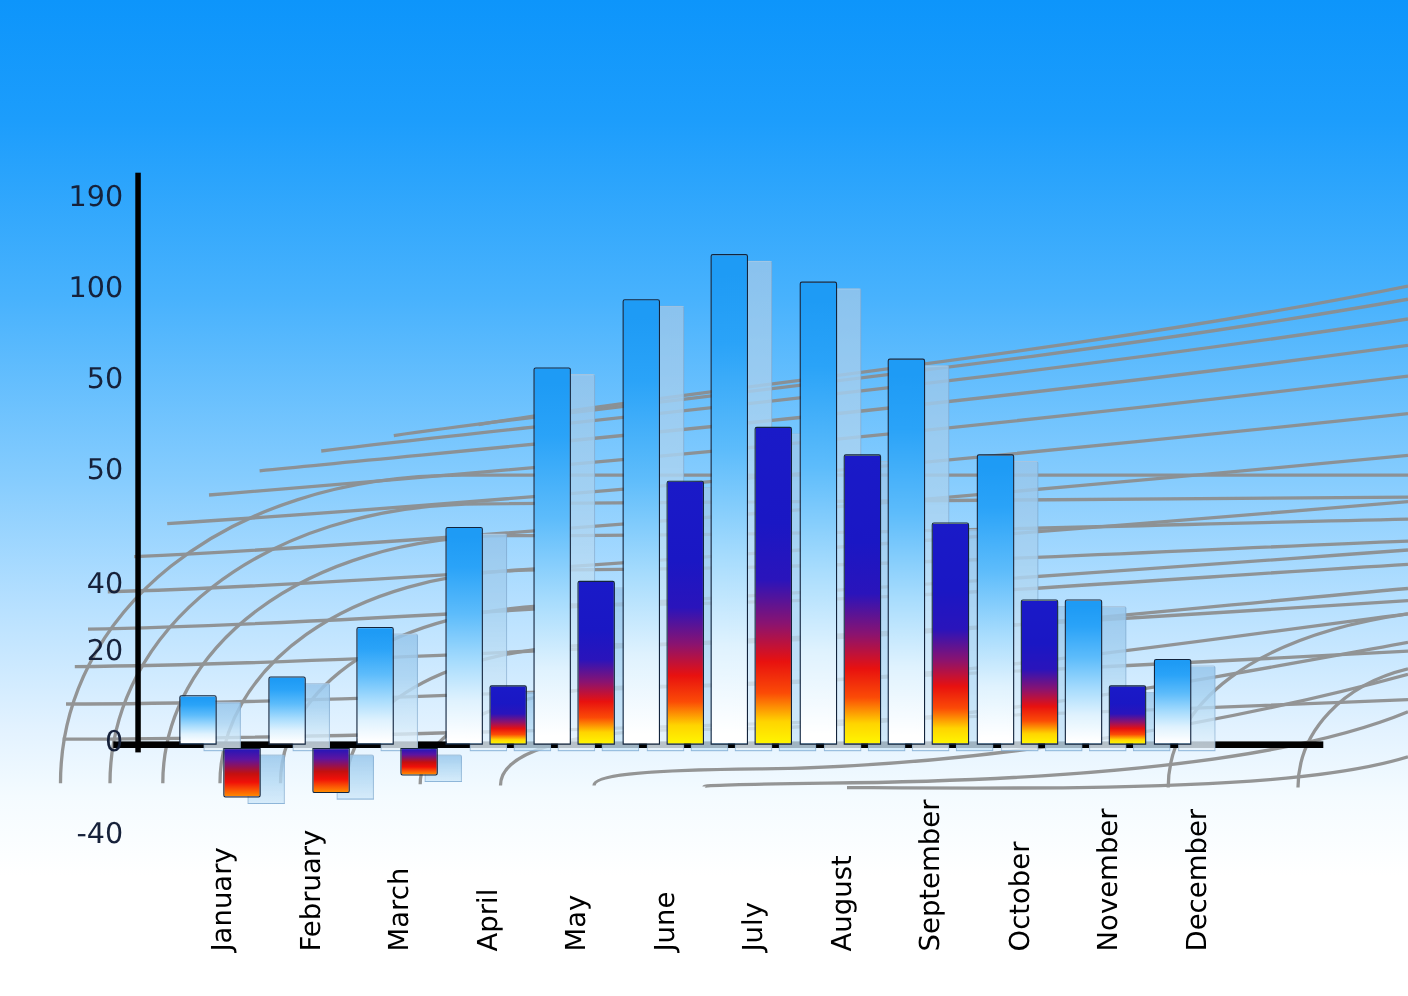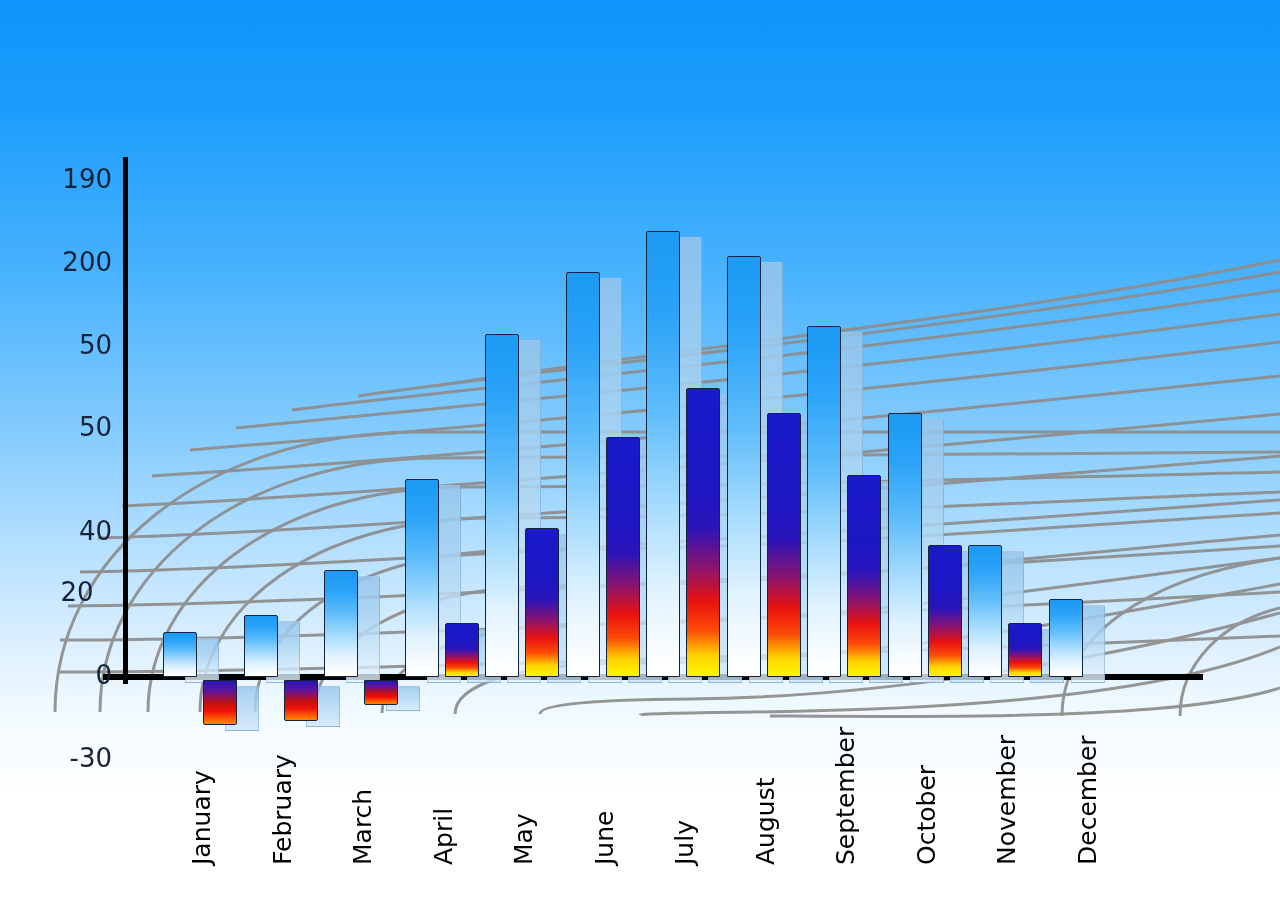--- a/index.html
+++ b/index.html
@@ -140,27 +140,27 @@
       <path d="M1062,716 C1062,640 1140,578 1280,558"></path>
     </g>
   </svg>
 
   <div id="plot-area">
 
     <div class="y-axis"></div>
     <div class="x-axis"></div>
 
     <div id="y-ticks">
-        <div class="tick-label" style="left: 42px; top: 742.6px;">-30</div>
+        <div class="tick-label" style="left: 42px; top: 742.6px;">-40</div>
         <div class="tick-label" style="left: 42px; top: 660px;">0</div>
-        <div class="tick-label" style="left: 42px; top: 577.4px; text-align: center;">20</div>
+        <div class="tick-label" style="left: 42px; top: 577.4px;">20</div>
         <div class="tick-label" style="left: 42px; top: 516px;">40</div>
         <div class="tick-label" style="left: 42px; top: 412.2px;">50</div>
         <div class="tick-label" style="left: 42px; top: 329.6px;">50</div>
-        <div class="tick-label" style="left: 42px; top: 247px;">200</div>
+        <div class="tick-label" style="left: 42px; top: 247px;">100</div>
         <div class="tick-label" style="left: 42px; top: 164.4px;">190</div>
       </div>
 
     <div id="bars-layer">
         <div class="bar bar-shadow s2-shadow" style="left: 225px; top: 686px; width: 34px; height: 45.43px;"></div>
         <div class="bar bar-shadow s1-shadow" style="left: 185px; top: 637.57px; width: 34px; height: 45.43px;"></div>
         <div class="bar bar-main s1-main" title="January: 11" style="left: 163px; top: 631.57px; width: 34px; height: 45.43px;"></div>
         <div class="bar bar-main s2-neg-main" title="January: -11" style="left: 203px; top: 680px; width: 34px; height: 45.43px; border-radius: 0px 0px 2px 2px;"></div>
         <div class="bar bar-shadow s2-shadow" style="left: 305.5px; top: 686px; width: 34px; height: 41.3px;"></div>
         <div class="bar bar-shadow s1-shadow" style="left: 265.5px; top: 621.05px; width: 34px; height: 61.95px;"></div>

